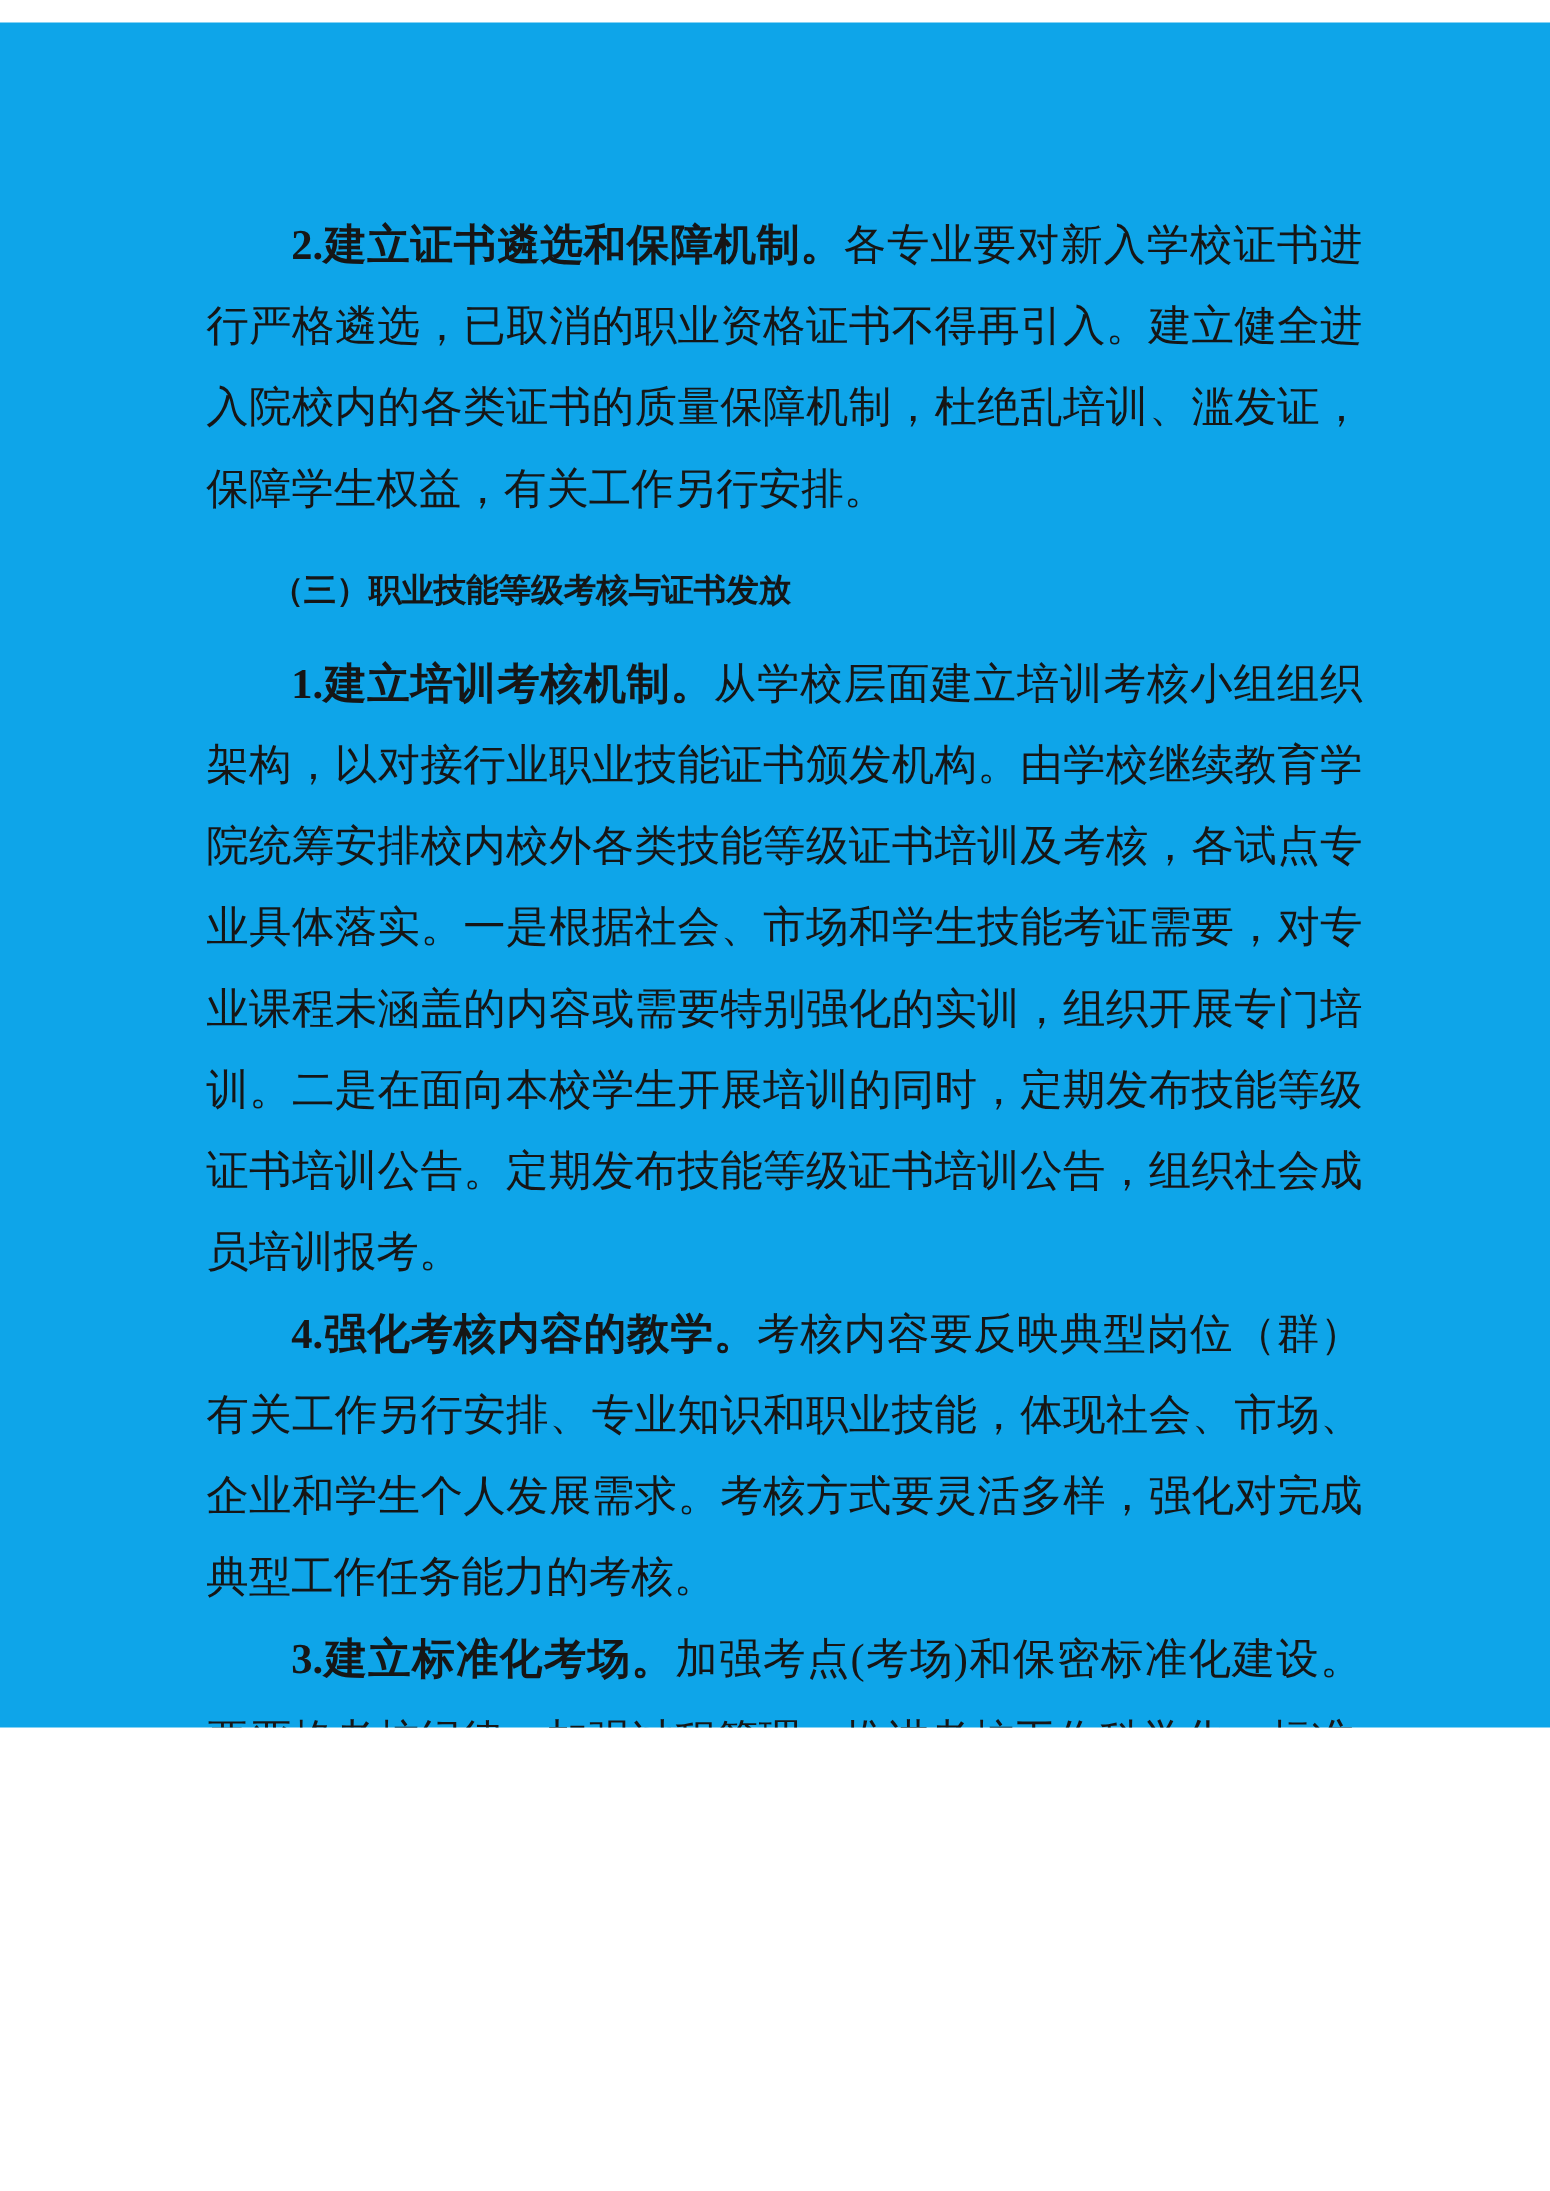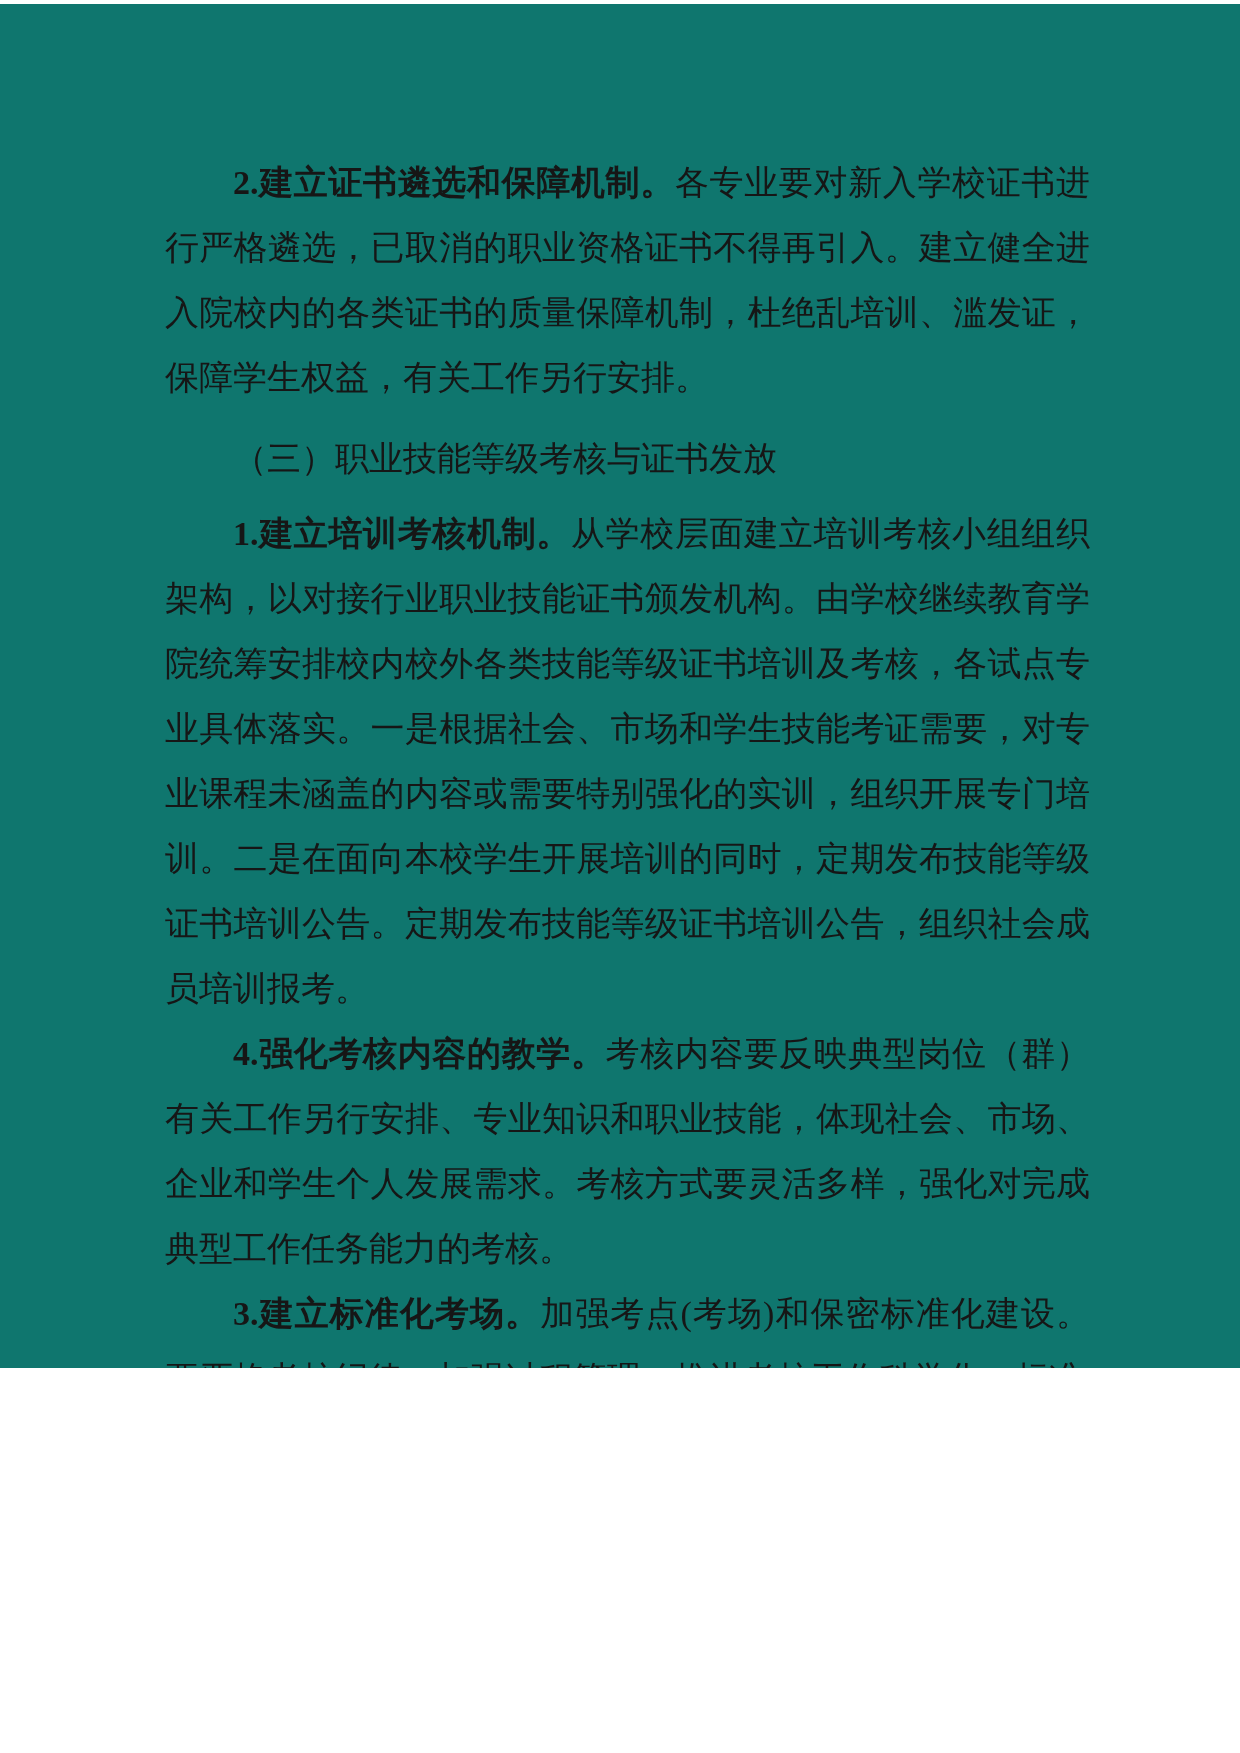--- a/index.html
+++ b/index.html
@@ -9,24 +9,24 @@
   body {
     width: 1240px;
     height: 1753px;
     position: relative;
     background: #ffffff;
     font-family: "Liberation Serif", "DejaVu Serif", serif;
     color: #161616;
   }
   .page {
     position: absolute;
-    left: 0; top: 4px;
+    left: 0; top: 18px;
     width: 1240px;
     height: 1364px;
-    background: #0f766e;
+    background: #0ea5e9;
     overflow: hidden;
   }
   .content {
     position: absolute;
     left: 165px;
     top: 146px;
     width: 925px;
     text-align: justify;
   }
   p.doc {
@@ -34,24 +34,24 @@
     font-size: 34px;
     line-height: 65px;
     text-indent: 2em;
     letter-spacing: 0;
   }
   .lead {
     font-weight: bold;
   }
   h3.sec {
     margin: 16px 0 10px 0;
-    font-size: 34px;
+    font-size: 26px;
     line-height: 65px;
     text-indent: 2em;
-    font-weight: normal;
+    font-weight: bold;
   }
   .page-number {
     position: absolute;
     left: 165px;
     top: 1620px;
     width: 925px;
     text-align: center;
     font-size: 26px;
     line-height: 32px;
     color: #161616;

